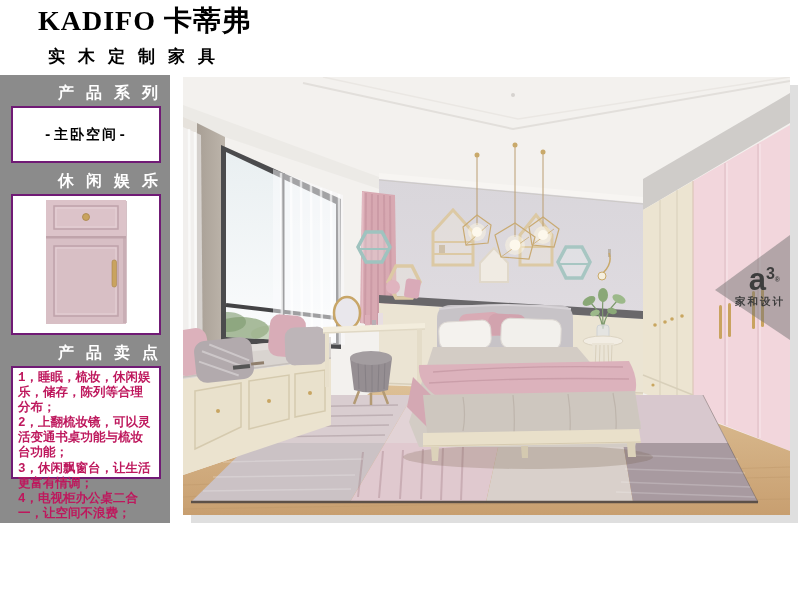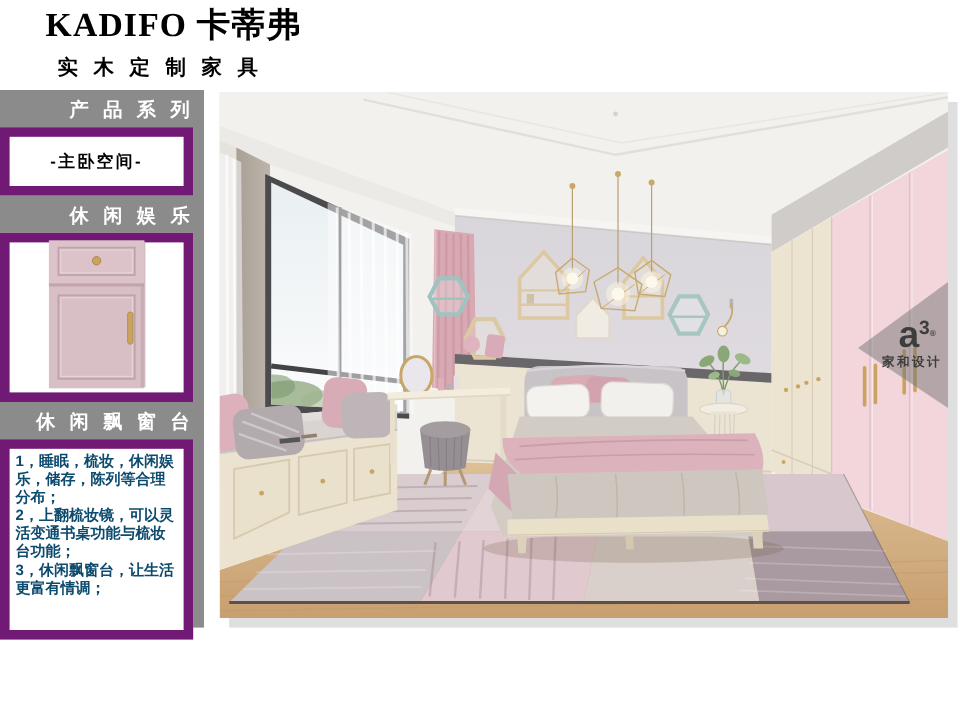--- a/index.html
+++ b/index.html
@@ -20,27 +20,28 @@
   
   .sidebar{
     position:absolute;left:0;top:75px;width:170px;height:448px;
     background:#8b8b8b;box-sizing:border-box;
   }
   .sec-title{
     margin-top:8px;color:#ffffff;font-size:16px;font-weight:bold;
     text-align:right;letter-spacing:12px;padding-left:12px;line-height:19px;
   }
   .sec-box{
-    margin:4px 9px 0 0;background:#ffffff;border:8px solid #701a75;
+    margin:4px 9px 0 11px;background:#ffffff;border:2px solid #701a75;
     box-sizing:border-box;
+    font-family:Liberation Mono, monospace;
   }
   .series-box{height:57px;display:flex;align-items:center;justify-content:center;
     font-size:14px;font-weight:bold;color:#000;letter-spacing:2px;}
   .door-box{height:141px;display:flex;align-items:center;justify-content:center;}
-  .points-box{height:167px;padding:3px 5px;color:#0c4a6e;
+  .points-box{height:113px;padding:3px 5px;color:#be185d;
     font-size:12.5px;font-weight:bold;line-height:15.1px;text-align:left;}
   .points-box div{margin:0;}
   
   .photo{
     position:absolute;left:183px;top:77px;width:607px;height:438px;
     background:#e9e6e3;overflow:hidden;box-shadow:8px 8px 0 #dfdfdf;
   }
   .photo svg{display:block;}
   
   .wm{position:absolute;right:0;top:158px;width:90px;height:110px;}
@@ -84,25 +85,26 @@
       <rect x="41" y="8" width="64" height="23" fill="none" stroke="#bfa3aa" stroke-width="1.5"></rect>
       <rect x="43" y="10" width="60" height="19" fill="none" stroke="#e6d2d7" stroke-width="1"></rect>
       <circle cx="73" cy="19" r="3.5" fill="#c9a35f" stroke="#a8854a" stroke-width="0.8"></circle>
       <rect x="33" y="38" width="80" height="2.5" fill="#c0a4ab"></rect>
       <rect x="41" y="48" width="64" height="70" fill="none" stroke="#bfa3aa" stroke-width="1.5"></rect>
       <rect x="43" y="50" width="60" height="66" fill="none" stroke="#e6d2d7" stroke-width="1"></rect>
       <rect x="99" y="62" width="4.5" height="27" rx="2" fill="#c9a35f" stroke="#a8854a" stroke-width="0.6"></rect>
     </svg>
   </div>
 
-  <div class="sec-title">休闲飘窗台</div>
+  <div class="sec-title">产品卖点</div>
   <div class="sec-box points-box">
     <div>1，睡眠，梳妆，休闲娱乐，储存，陈列等合理分布；</div>
     <div>2，上翻梳妆镜，可以灵活变通书桌功能与梳妆台功能；</div>
     <div>3，休闲飘窗台，让生活更富有情调；</div>
+    <div>4，电视柜办公桌二合一，让空间不浪费；</div>
   </div>
 </div>
 
 <div class="photo">
 <svg width="607" height="438" viewBox="0 0 607 438" preserveAspectRatio="none">
   <defs>
     <linearGradient id="gWall" x1="0" y1="0" x2="0" y2="1">
       <stop offset="0" stop-color="#d9d6db"></stop>
           <stop offset="1" stop-color="#dfdbe0"></stop>
     </linearGradient>

